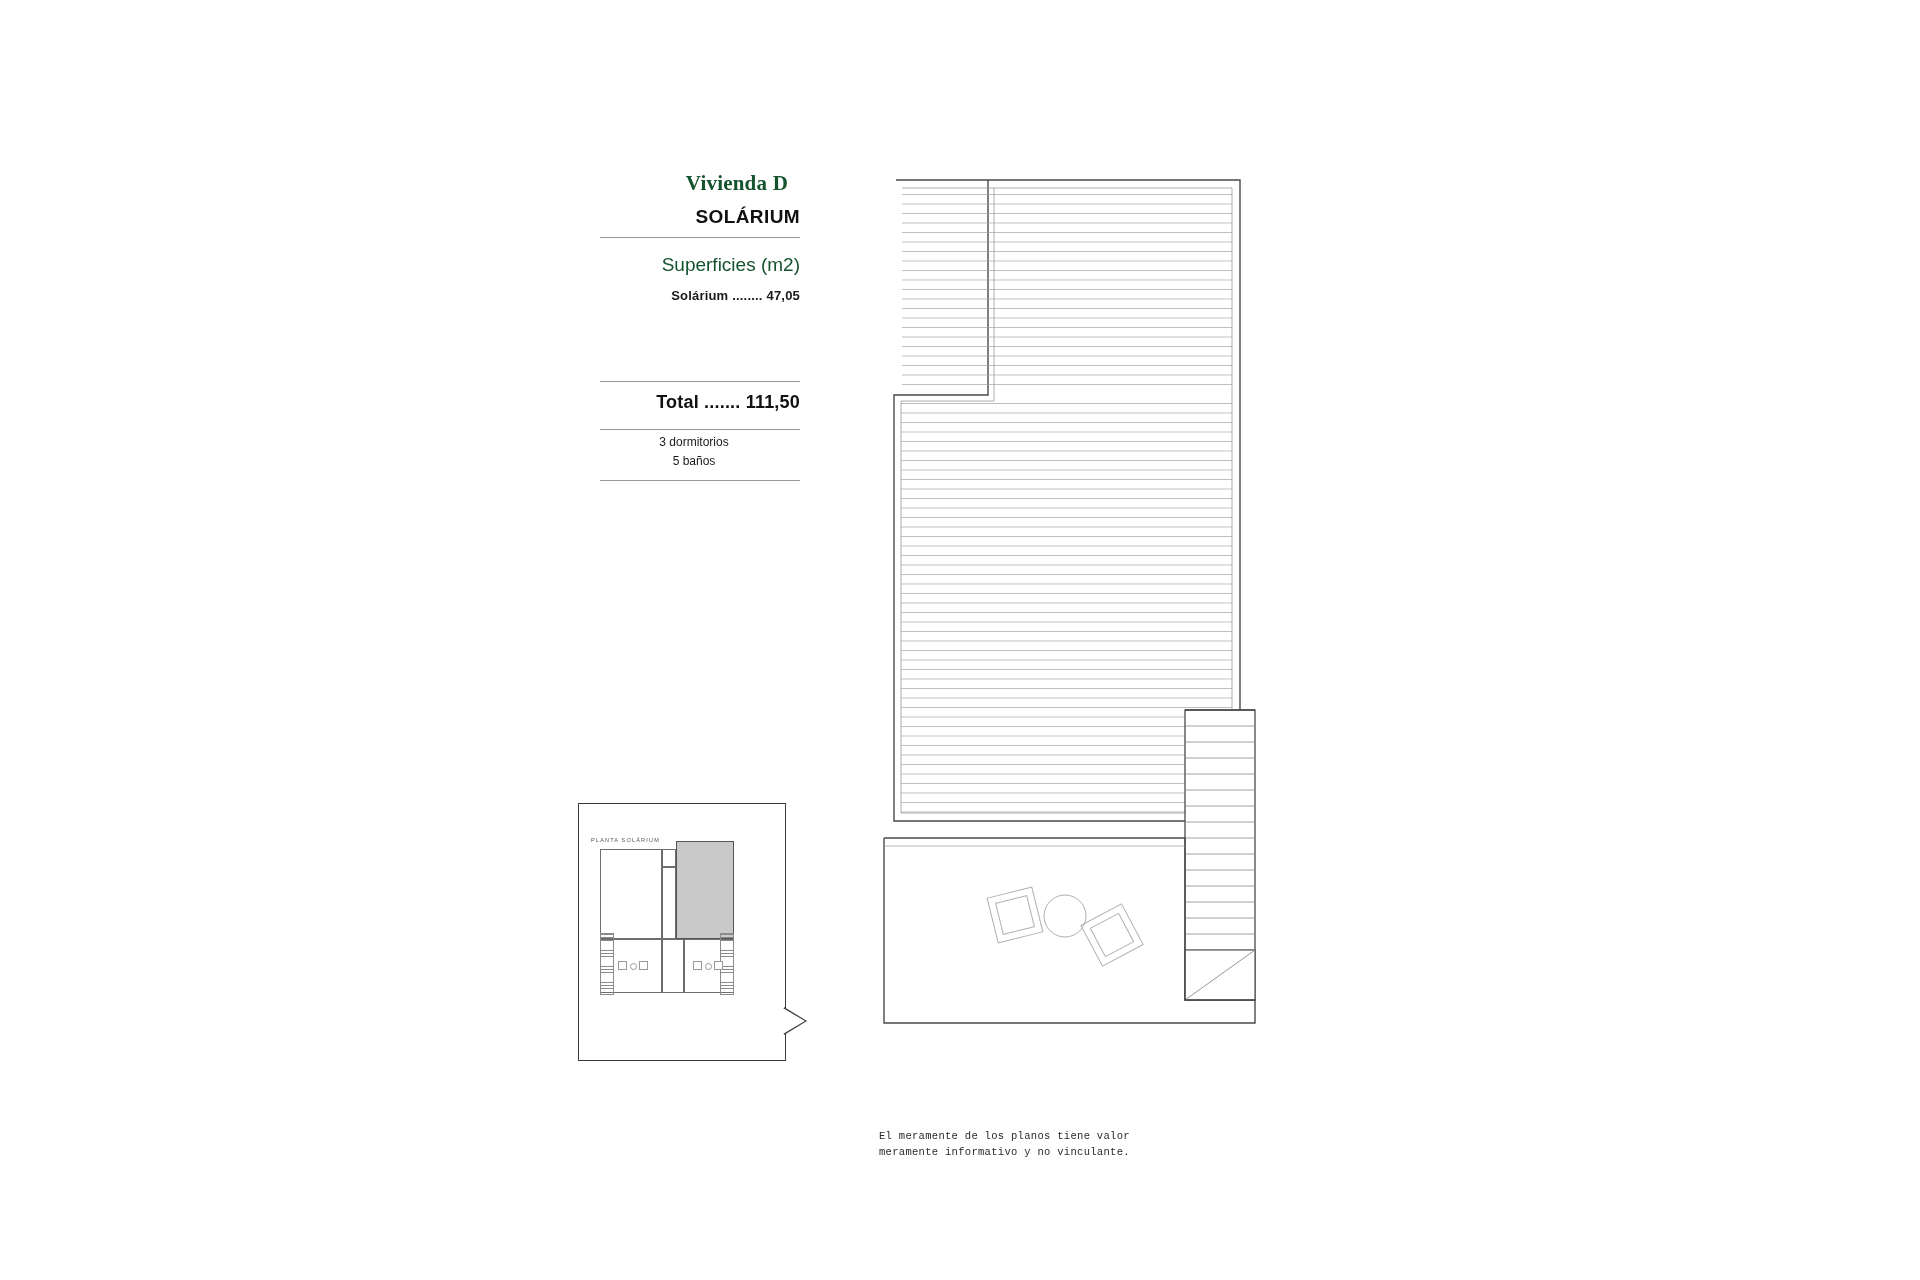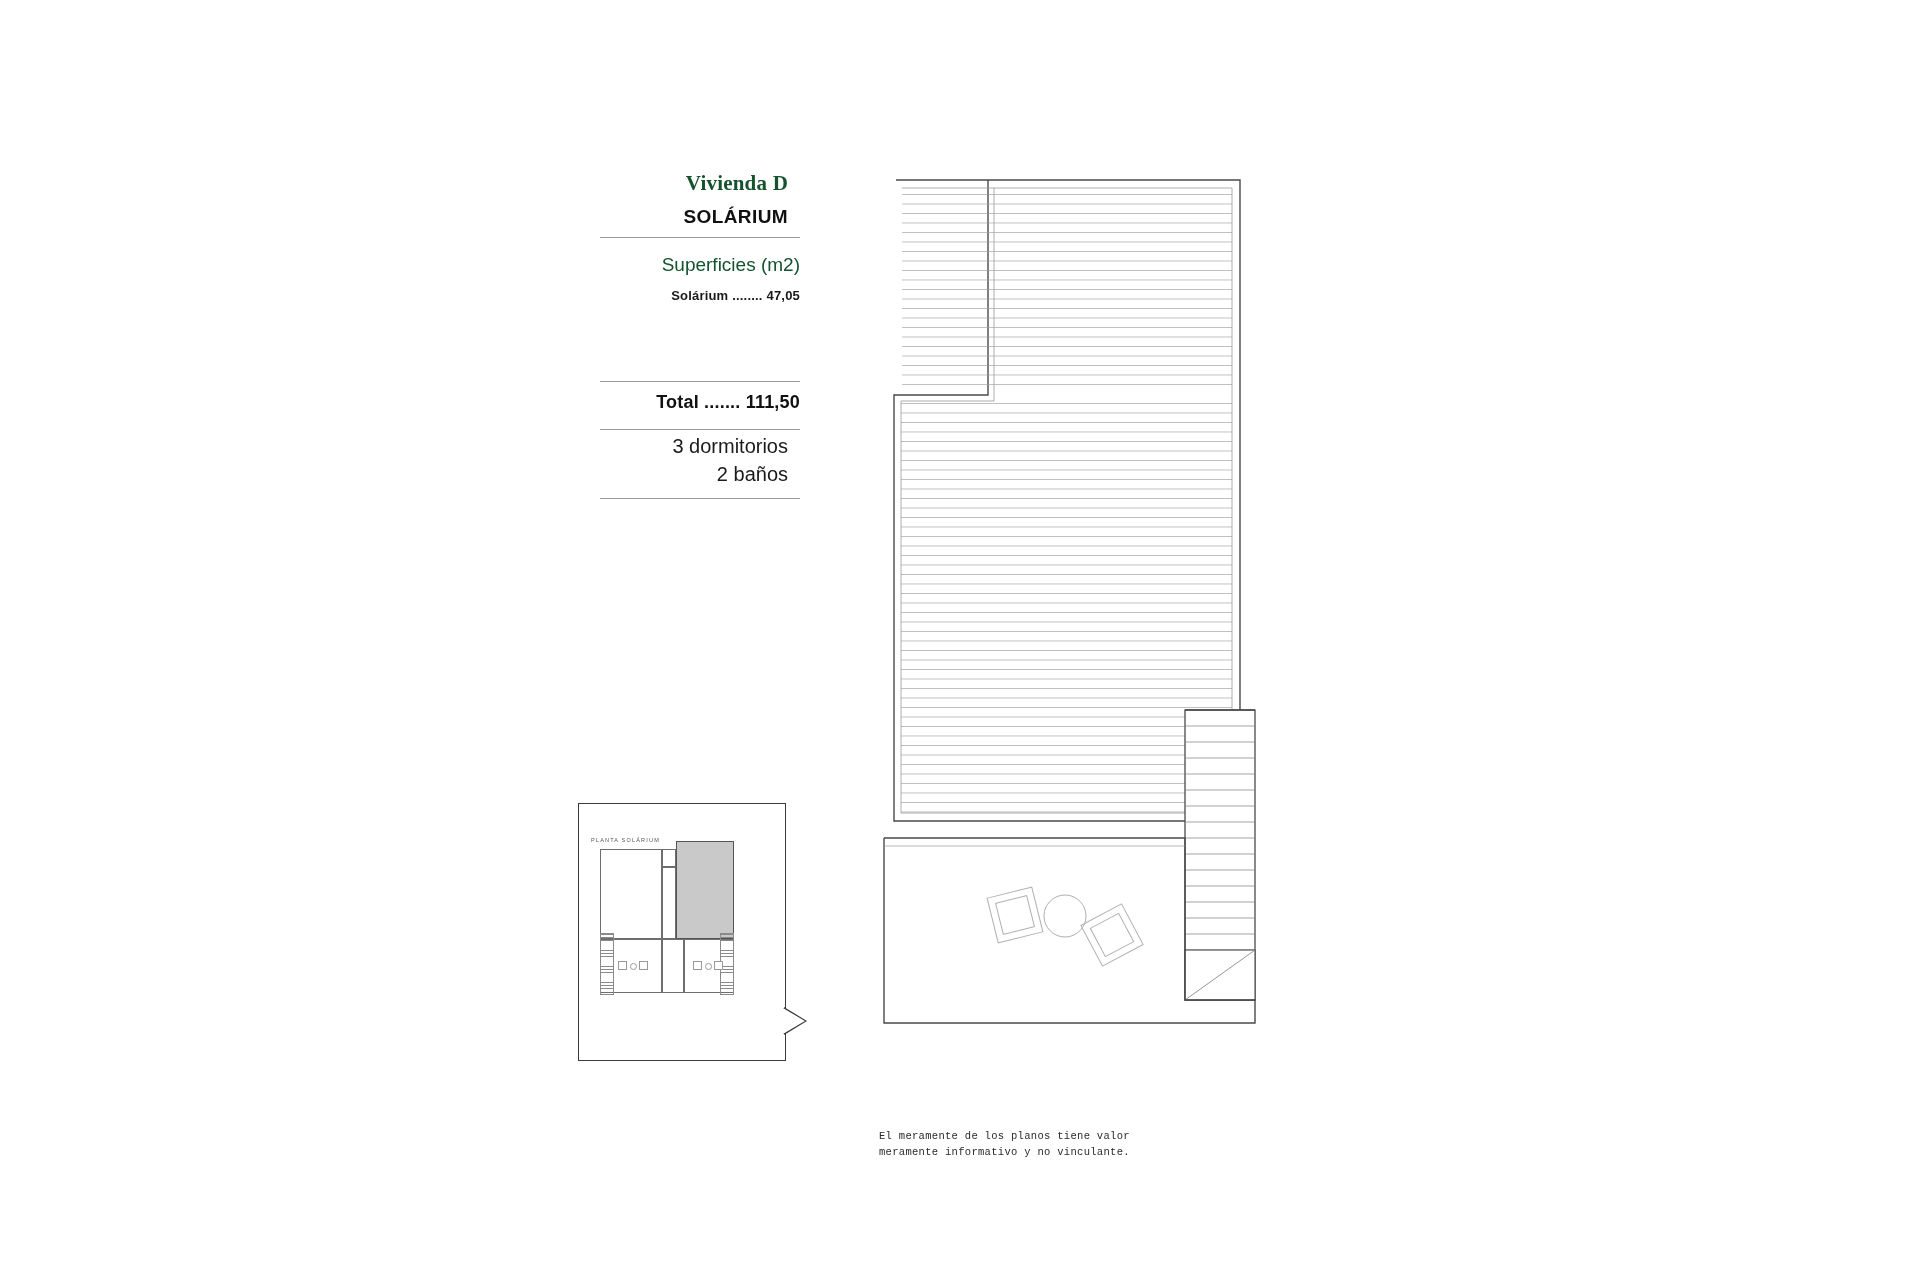--- a/index.html
+++ b/index.html
@@ -31,21 +31,21 @@
     letter-spacing: 0.2px;
     line-height: 1.05;
     margin: 12px;
     color: #14532d;
   }
   .title-sub {
     font-family: "Liberation Sans", sans-serif;
     font-weight: bold;
     font-size: 19px;
     letter-spacing: 0.4px;
-    margin: 6px 12px 0 0;
+    margin: 6px 0 0 0;
     color: #111;
   }
   .rule {
     border: 0;
     border-top: 1px solid #9a9a9a;
     margin: 9px 0 0 0;
     width: 100%;
   }
   .surf-heading {
     font-size: 19px;
@@ -67,24 +67,25 @@
     font-size: 18px;
     font-weight: bold;
     margin: 10px 0 15px 0;
     color: #111;
     letter-spacing: 0.2px;
   }
   .rooms-wrap {
     margin-top: 16px;
   }
   .room-row {
-    font-size: 20px;
+    font-size: 12px;
     margin: 5px 12px 0 0;
     color: #1a1a1a;
     font-weight: 400;
+    text-align: center;
   }
   .rooms-wrap .rule {
     margin-top: 12px;
   }
 
   
   .key-plan {
     position: absolute;
     left: 578px;
     top: 803px;
@@ -191,21 +192,21 @@
   <div class="surf-row">Solárium ........ 47,05</div>
 
   <div class="total-wrap">
     <hr class="rule">
     <div class="total-row">Total ....... 111,50</div>
   </div>
 
   <div class="rooms-wrap">
     <hr class="rule">
     <div class="room-row">3 dormitorios</div>
-    <div class="room-row">2 baños</div>
+    <div class="room-row">5 baños</div>
     <hr class="rule">
   </div>
 
 </div>
 
 <div class="key-plan">
   <div class="key-frame"></div>
   <div class="key-tag">PLANTA SOLÁRIUM</div>
 
   <div class="kp-shape" style="left:22px; top:46px; width:62px; height:90px;"></div>

